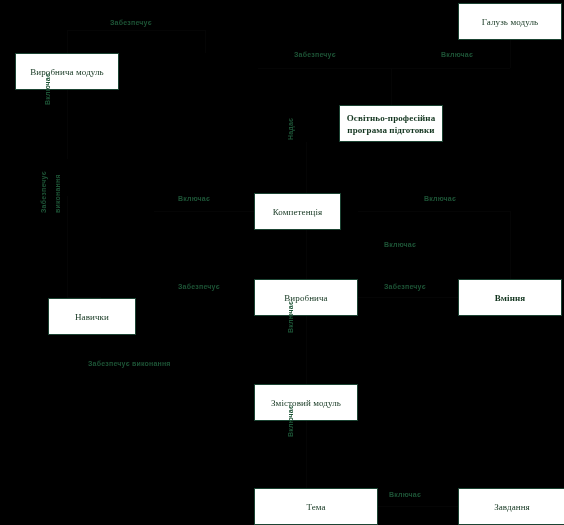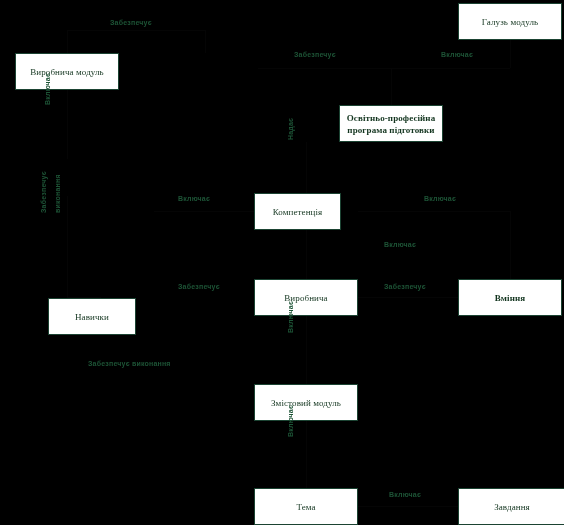--- a/index.html
+++ b/index.html
@@ -76,21 +76,21 @@
     <div class="connector v" style="left: 306px; top: 421px; height: 67px;"></div>
     <div class="connector h" style="left: 358px; top: 506px; width: 100px;"></div>
     <div class="node" style="left: 15px; top: 53px; width: 104px; height: 37px;">Виробнича модуль</div>
     <div class="node" style="left: 458px; top: 3px; width: 104px; height: 37px;">Галузь модуль</div>
     <div class="node" style="left: 339px; top: 105px; width: 104px; height: 37px; font-weight: bold;">Освітньо-професійна програма підготовки</div>
     <div class="node" style="left: 254px; top: 193px; width: 87px; height: 37px;">Компетенція</div>
     <div class="node" style="left: 48px; top: 279px; width: 88px; height: 37px; margin-top: 19px;">Навички</div>
     <div class="node" style="left: 254px; top: 279px; width: 104px; height: 37px;">Виробнича</div>
     <div class="node" style="left: 458px; top: 279px; width: 104px; height: 37px; font-weight: bold;">Вміння</div>
     <div class="node" style="left: 254px; top: 384px; width: 104px; height: 37px;">Змістовий модуль</div>
-    <div class="node" style="left: 254px; top: 488px; width: 104px; height: 37px;">Тема</div>
+    <div class="node" style="left: 254px; top: 488px; width: 124px; height: 37px;">Тема</div>
     <div class="node" style="left: 458px; top: 488px; width: 108px; height: 37px;">Завдання</div>
     <div class="edge-label" style="left: 110px; top: 19px;">Забезпечує</div>
     <div class="edge-label" style="left: 294px; top: 51px;">Забезпечує</div>
     <div class="edge-label" style="left: 441px; top: 51px;">Включає</div>
     <div class="edge-label vertical" style="left: 44px; top: 105px;">Включає</div>
     <div class="edge-label vertical" style="left: 287px; top: 140px;">Надає</div>
     <div class="edge-label" style="left: 178px; top: 195px;">Включає</div>
     <div class="edge-label" style="left: 424px; top: 195px;">Включає</div>
     <div class="edge-label" style="left: 384px; top: 241px;">Включає</div>
     <div class="edge-label vertical" style="left: 40px; top: 213px;">Забезпечує</div>

